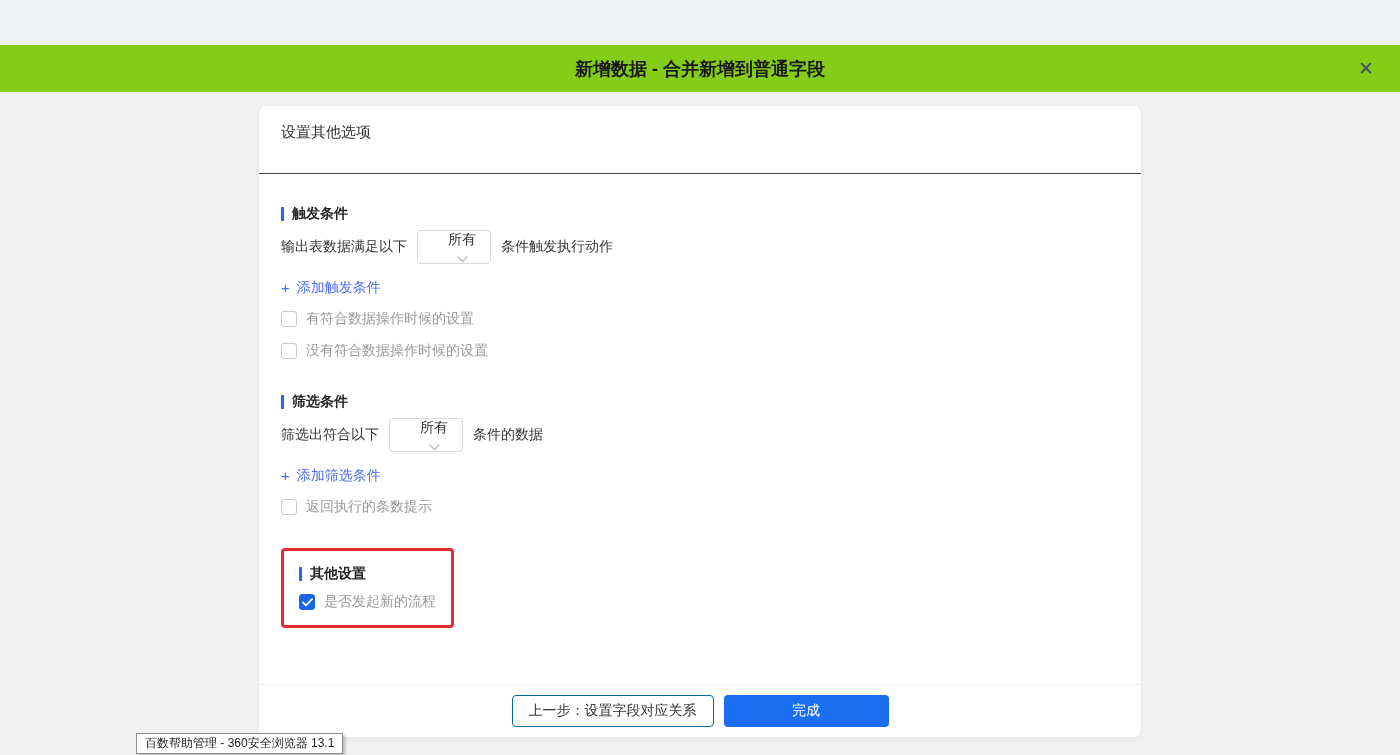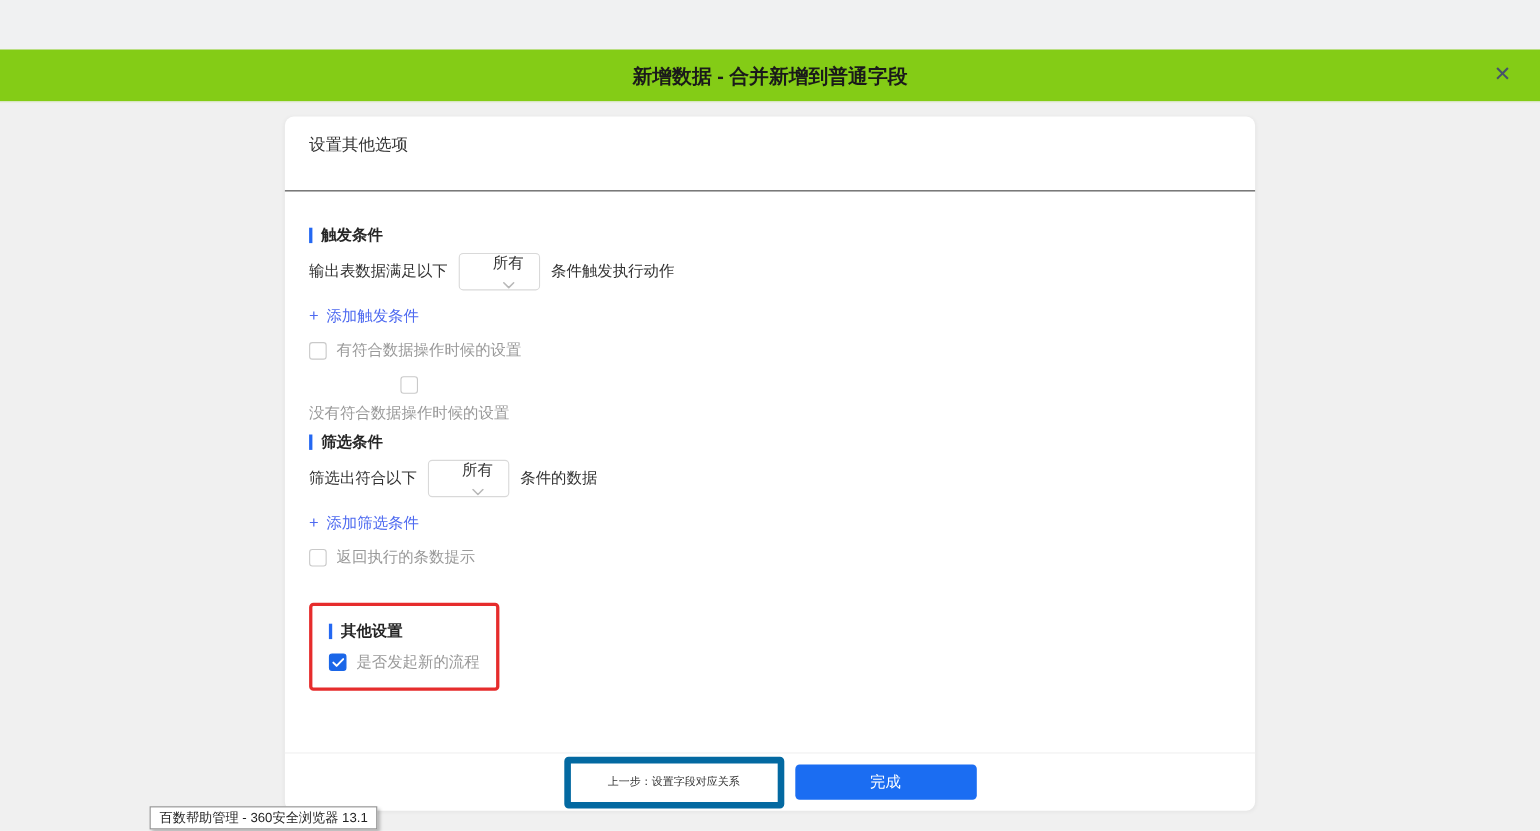--- a/index.html
+++ b/index.html
@@ -48,37 +48,37 @@
             display:flex; align-items:center; justify-content:space-between; padding:0 9px 0 25px;
             font-size:14px; color:#333; cursor:pointer;flex-direction:column; }
   .select .chev { color:#b8b8b8; display:flex; }
 
   .add-link { margin-top:14px; height:20px; display:flex; align-items:center; gap:7px;
               color:#4e6af0; font-size:14px; cursor:pointer; width:fit-content; }
   .plus { font-size:15px; line-height:14px; }
 
   .chk-row { display:flex; align-items:center; gap:9px; height:18px; cursor:pointer; width:fit-content; }
   .chk-row.mt12 { margin-top:12px; }
-  .chk-row.mt14 { margin-top:14px;flex-direction:column; }
+  .chk-row.mt14 { margin-top:14px; }
   .cb { width:16px; height:16px; border:1px solid #c9c9c9; border-radius:3px; background:#fff; flex:none;
         display:flex; align-items:center; justify-content:center; }
   .cb svg { display:none; }
   .cb.checked { background:#1a66e8; border-color:#1a66e8; }
   .cb.checked svg { display:block; }
   .chk-label { font-size:14px; color:#999; }
 
   .highlight-box { margin-top:32px; width:fit-content; border:3px solid #e62c2c; border-radius:4px;
                    padding:13px 15px 14px 15px; }
   .highlight-box .chk-row { margin-top:9px; }
 
   
   .card-footer { flex:none; height:53px; border-top:1px solid #f0f0f0;
                  display:flex; align-items:center; justify-content:center; gap:10px; }
-  .btn-prev { min-width:200px; height:47px; padding:0 16px; background:#fff; border:6px solid #0369a1;
-              border-radius:4px; font-size:10px; color:#333; cursor:pointer; }
+  .btn-prev { min-width:200px; height:32px; padding:0 16px; background:#fff; border:1px solid #0369a1;
+              border-radius:4px; font-size:14px; color:#333; cursor:pointer; }
   .btn-done { width:165px; height:32px; background:#1b6df2; border:none; border-radius:4px;
               font-size:14px; color:#fff; cursor:pointer; }
 
   
   .status-tip { position:absolute; left:136px; top:733px; height:21px; background:#ffffff;
                 border:1px solid #8f8f8f; box-shadow:2px 2px 3px rgba(0,0,0,0.25);
                 font-size:12px; color:#1f1f1f; padding:2px 8px; white-space:nowrap;
                 display:flex; align-items:center; }
 </style>
 </head>

